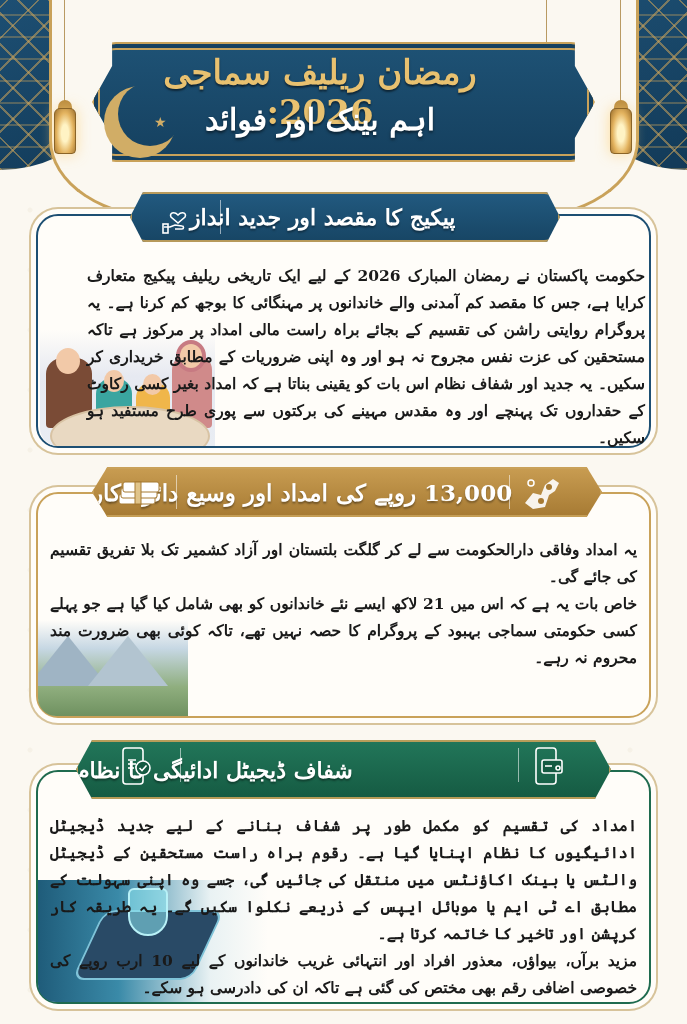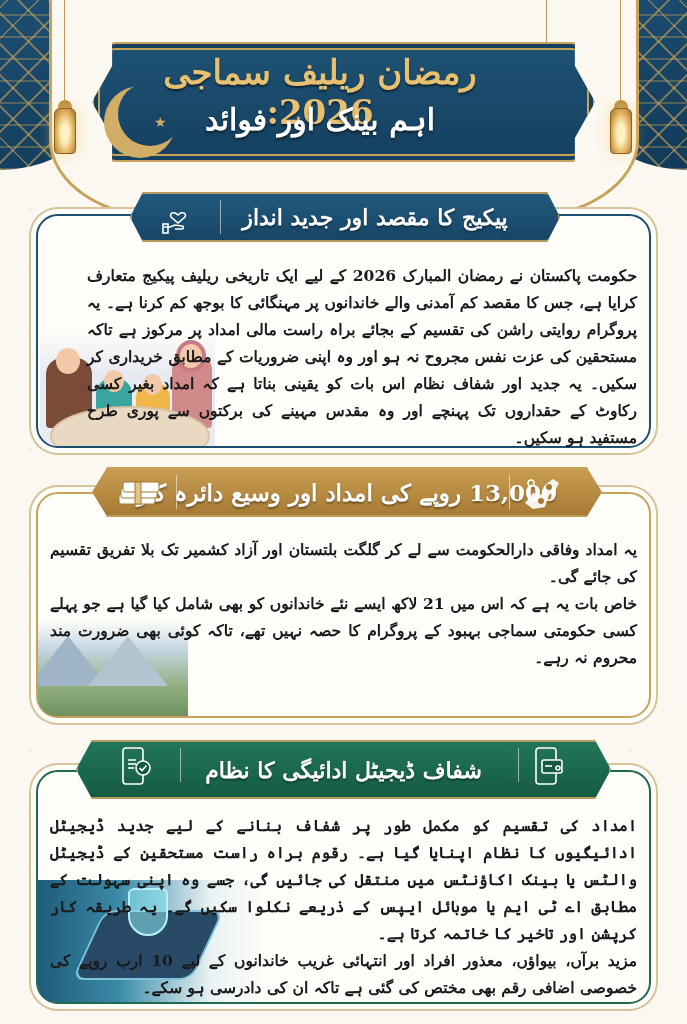--- a/index.html
+++ b/index.html
@@ -61,38 +61,38 @@
   
   .card { position: absolute; left: 36px; width: 615px; background: #fffdf9;
     border: 2px solid; border-radius: 22px;
     box-shadow: 0 0 0 5px #fffdf9, 0 0 0 7px #d7c39a;
   }
   .card.blue { top: 214px; height: 234px; border-color: #1d4f73; }
   .card.gold { top: 492px; height: 226px; border-color: #c9a25a; }
   .card.green { top: 770px; height: 234px; border-color: #1f6b4f; }
 
   .section-header { position: absolute; height: 50px; border-radius: 16px;
-    display: flex; align-items: center; justify-content: center;
+    display: flex; align-items: center; 
     clip-path: polygon(3% 0, 97% 0, 100% 50%, 97% 100%, 3% 100%, 0 50%);
     box-shadow: inset 0 0 0 2px rgba(201,162,90,0.9);
   }
   .hdr-blue { left: 130px; top: 192px; width: 430px; background: linear-gradient(180deg, #225a80, #174564); }
   .hdr-gold { left: 92px; top: 467px; width: 510px; background: linear-gradient(180deg, #c99d52, #a67a33); }
   .hdr-green { left: 76px; top: 740px; width: 535px; height: 59px; background: linear-gradient(180deg, #22775a, #155a42); }
 
   .hdr-text { direction: rtl; color: #fff; font-weight: bold; font-size: 22px;
     text-shadow: 0 2px 2px rgba(0,0,0,0.35); white-space: nowrap; }
   .hdr-sep { position: absolute; top: 8px; width: 1px; height: 34px; background: rgba(255,255,255,0.55); }
   .hdr-icon { position: absolute; top: 8px; width: 36px; height: 36px; color: #fff; display: flex; align-items: center; justify-content: center; }
 
   .body-text { position: absolute; direction: rtl; text-align: justify;
     font-size: 15.5px; line-height: 27px; color: #1a1a1a; font-weight: bold;
     font-family: "DejaVu Serif", serif;
   }
-  .t1 { left: 50px; right: 50px; top: 262px; text-align-last: right; margin-left: 37px; }
+  .t1 { left: 50px; right: 42px; top: 262px; text-align-last: right; margin-left: 37px; }
   .t1 p { margin: 0; }
   .t2 { left: 50px; right: 50px; top: 536px; }
   .t3 { left: 50px; right: 50px; top: 812px; }
   .body-text p { margin: 0; }
 
   
   .illus-family { position: absolute; left: 40px; top: 330px; width: 175px; height: 116px;
     border-bottom-left-radius: 18px; overflow: hidden;
     background: linear-gradient(180deg, rgba(220,226,238,0.0) 0%, #e6e9f1 40%, #e9edf3 100%); }
   .fam-person { position: absolute; bottom: 18px; border-radius: 16px 16px 4px 4px; }

